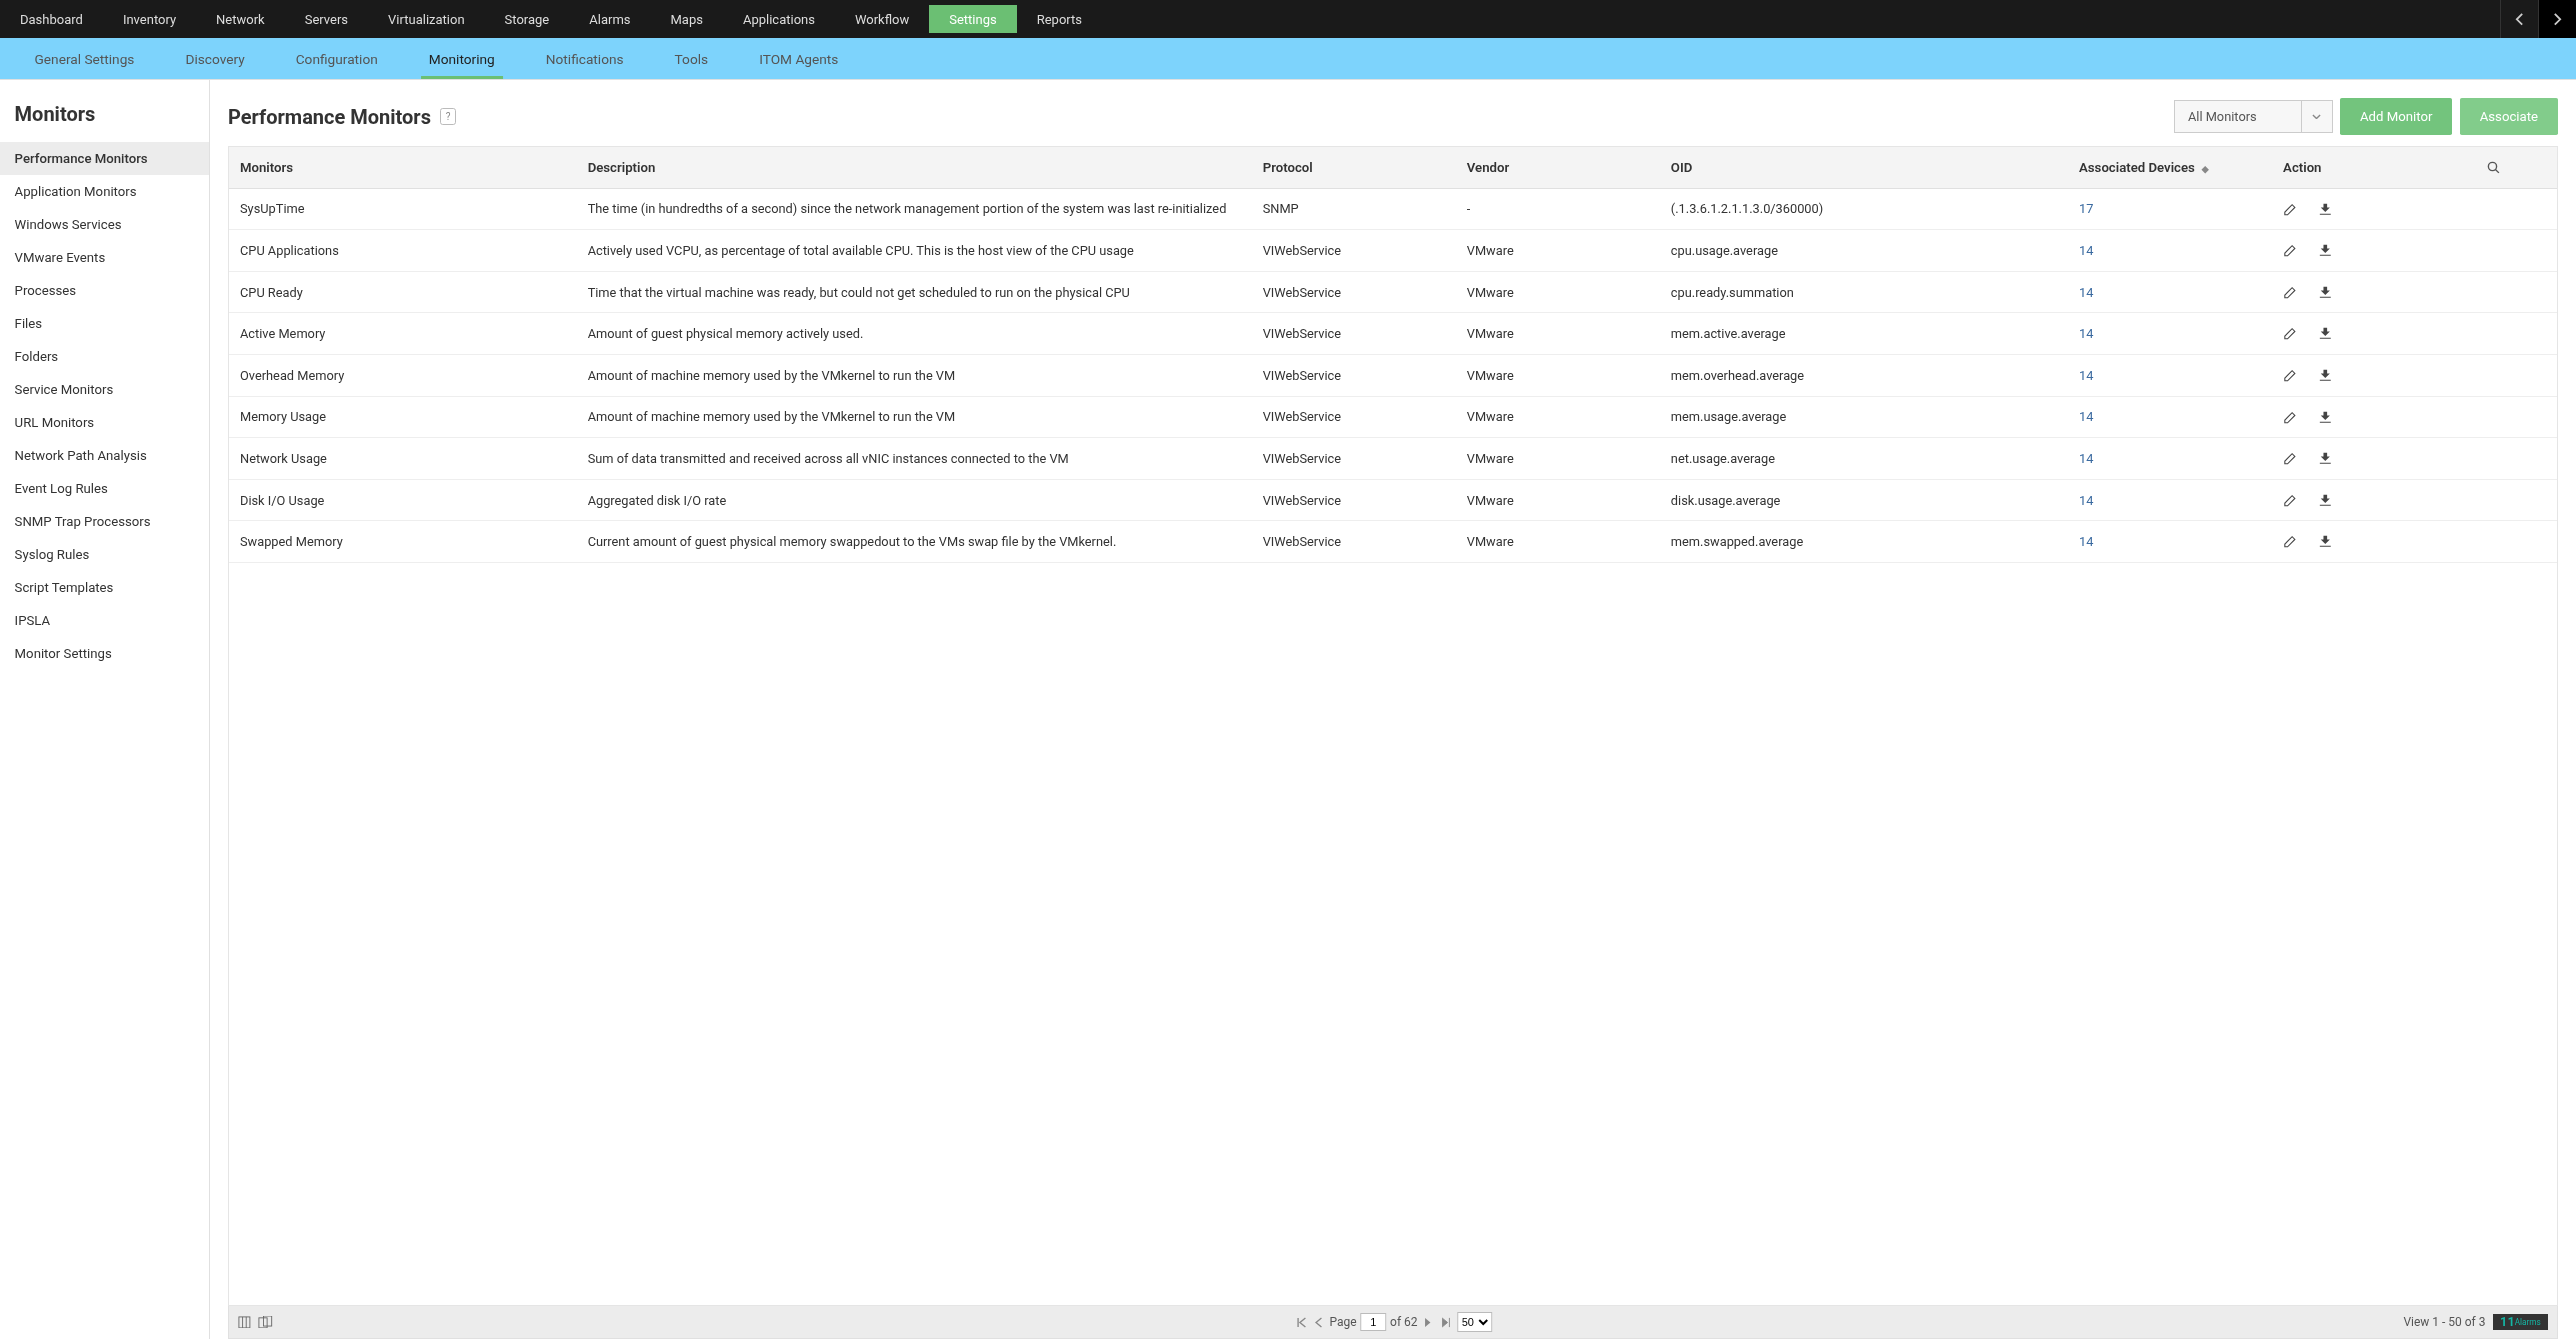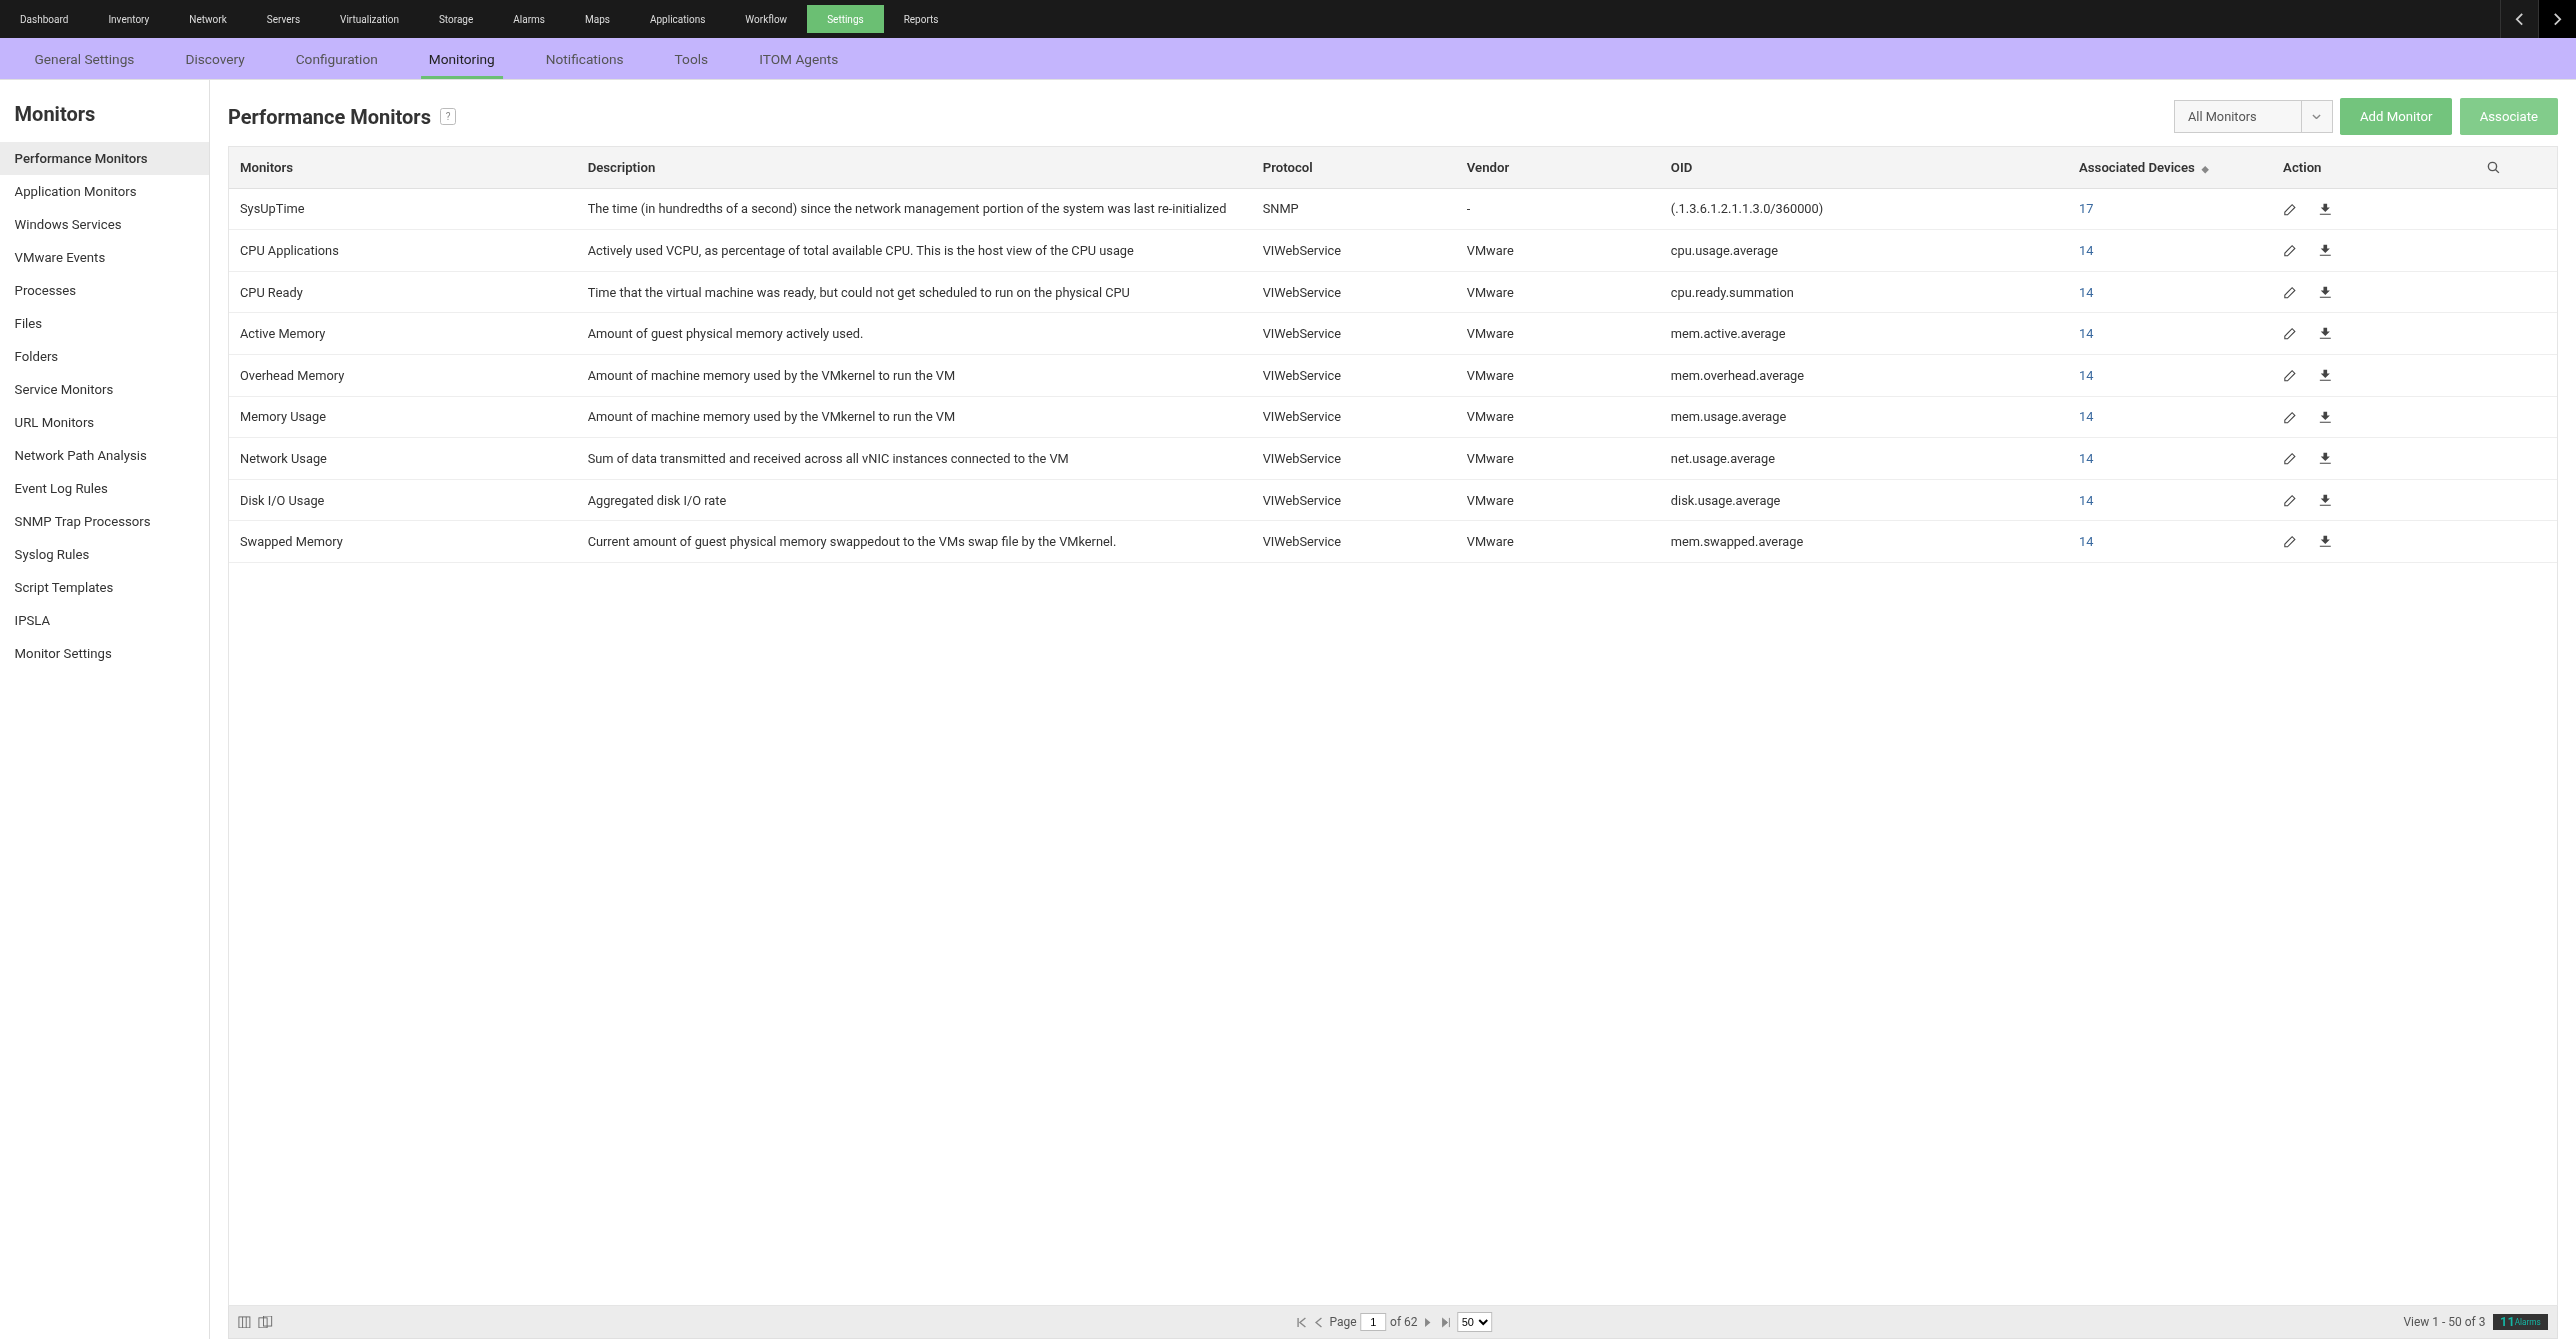--- a/index.html
+++ b/index.html
@@ -1,27 +1,27 @@
 <!DOCTYPE html>
 <html style="font-size:14.6px"><head>
 <meta charset="utf-8">
 <style>
 * { margin: 0; padding: 0; box-sizing: border-box; }
 body { font-family: -apple-system, BlinkMacSystemFont, "Segoe UI", Roboto, sans-serif; font-size: 12.8px; color: #333; background: #fff; }
 
 
 .top-nav { background: #1a1a1a; display: flex; align-items: center; height: 38px; position: relative; }
-.top-nav-item { color: #ddd; padding: 0 20px; height: 28px; display: flex; align-items: center; cursor: pointer; font-size: 10px; }
+.top-nav-item { color: #ddd; padding: 0 20px; height: 28px; display: flex; align-items: center; cursor: pointer; font-size: 13px; }
 .top-nav-item.active { background: #6bbf73; color: #fff; }
 .nav-arrows { margin-left: auto; display: flex; height: 38px; }
 .nav-arrow { width: 38px; display: flex; align-items: center; justify-content: center; color: #ccc; border-left: 0.9px solid #333; cursor: pointer; font-size: 16.4px; }
 .nav-arrow.dark { background: #000; }
 
 
-.sub-nav { background: #c4b5fd; border-bottom: 0.9px solid #e0e0e0; display: flex; height: 42px; padding-left: 9px; }
+.sub-nav { background: #7dd3fc; border-bottom: 0.9px solid #e0e0e0; display: flex; height: 42px; padding-left: 9px; }
 .sub-nav-item { padding: 0 25.5px; display: flex; align-items: center; color: #555; cursor: pointer; font-size: 13.7px; position: relative; }
 .sub-nav-item.active { color: #222; }
 .sub-nav-item.active::after { content: ""; position: absolute; bottom: 0; left: 50%; transform: translateX(-50%); width: 70%; height: 2.7px; background: #6bbf73; }
 
 
 .layout { display: flex; height: calc(100vh - 80px); }
 .sidebar { width: 210px; border-right: 0.9px solid #e0e0e0; padding-top: 14.6px; }
 .sidebar-title { font-size: 20px; font-weight: 700; padding: 7.3px 14.6px 16.4px; }
 .sidebar-item { padding: 9px 14.6px; color: #333; cursor: pointer; font-size: 13.2px; }
 .sidebar-item.active { background: #ececec; font-weight: 500; }

